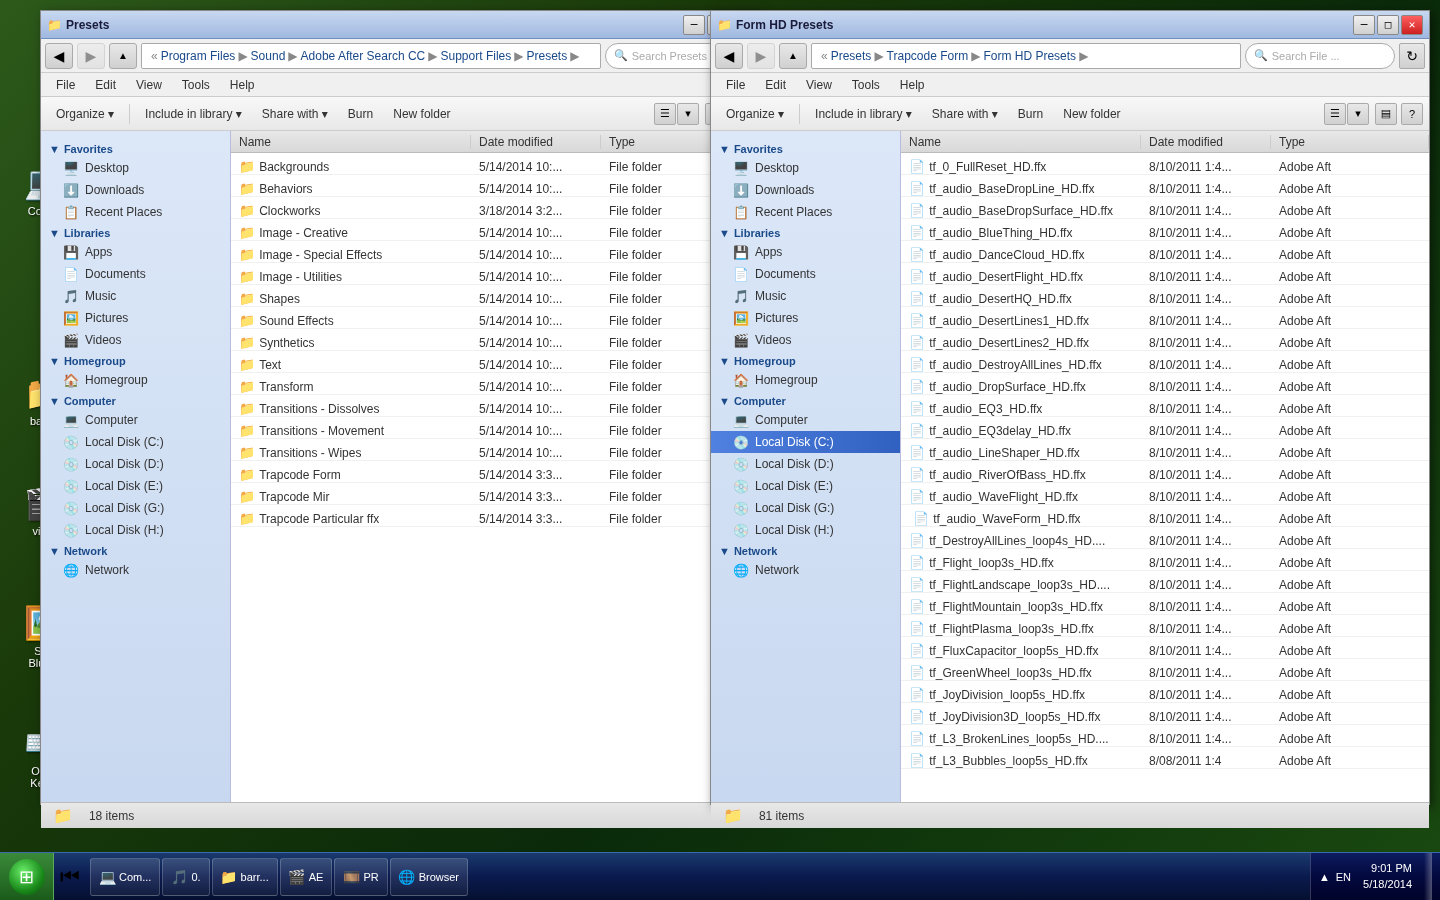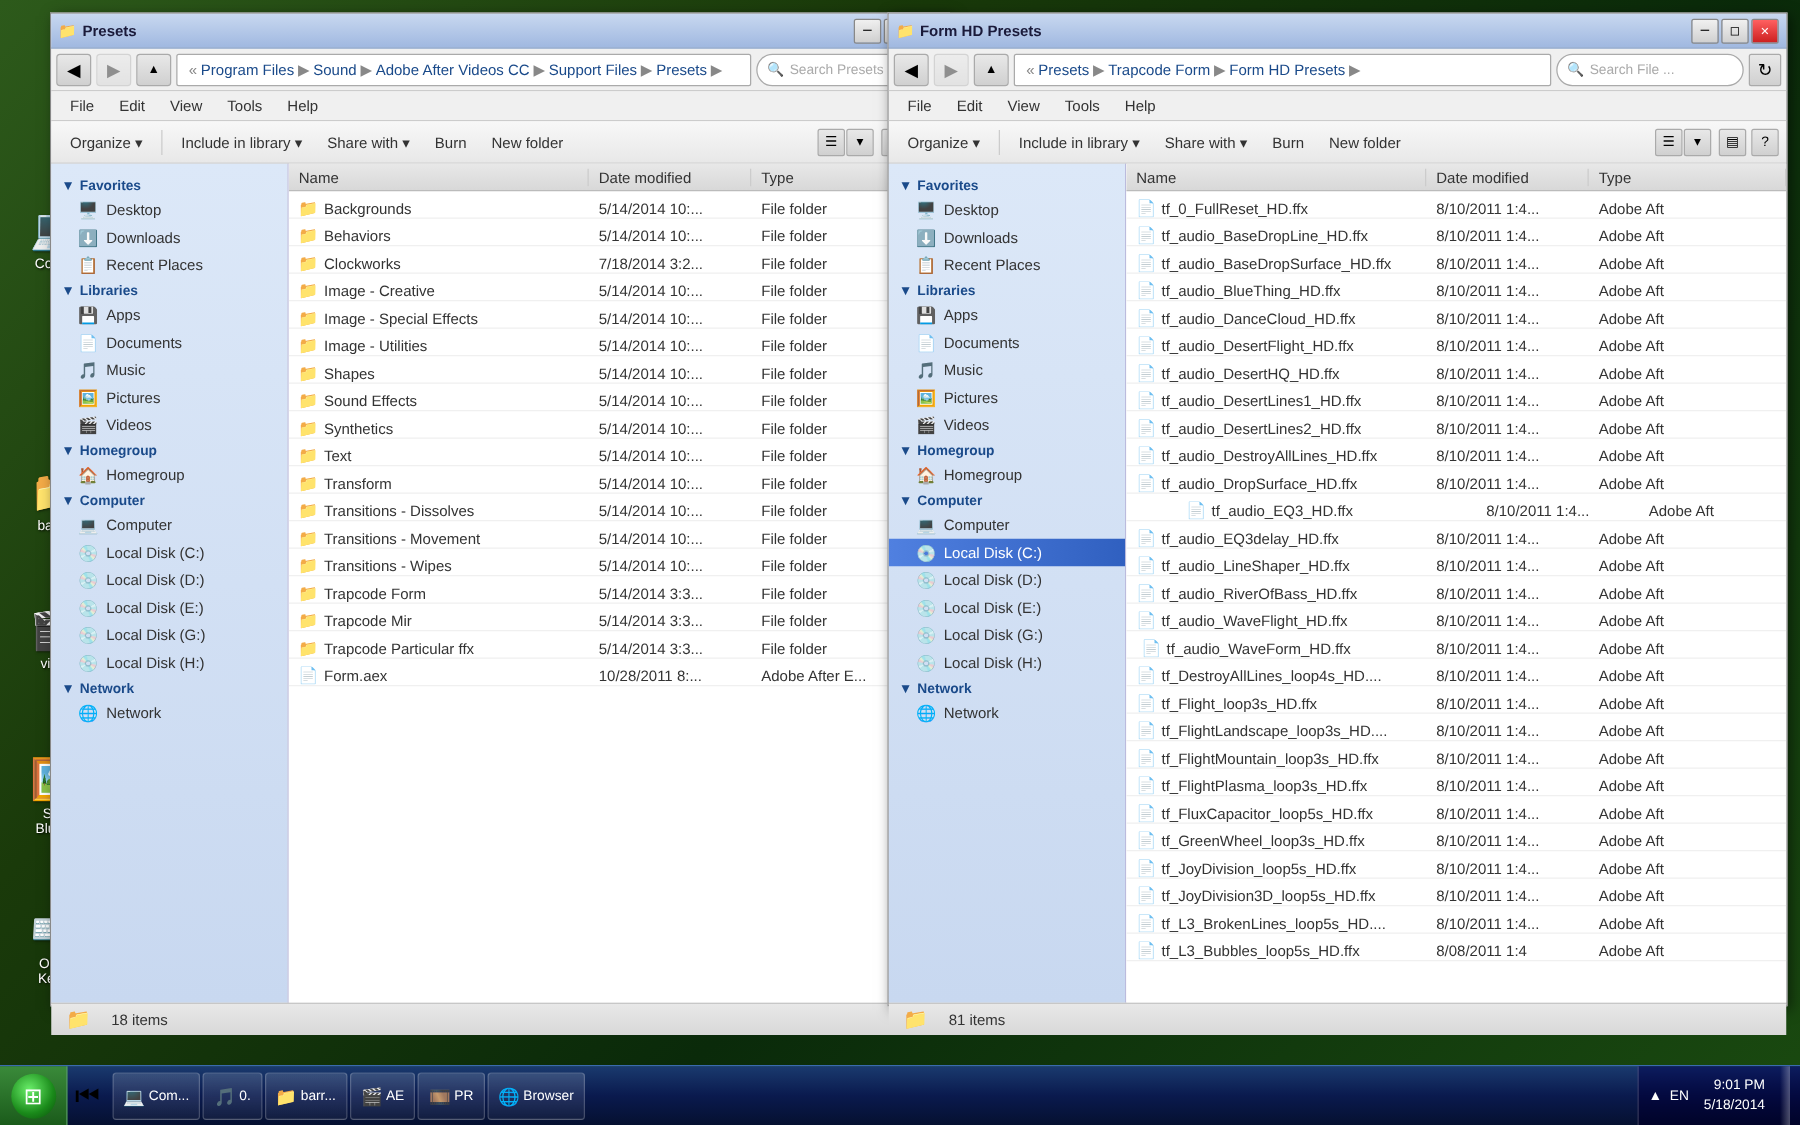--- a/index.html
+++ b/index.html
@@ -495,21 +495,21 @@
     <div class="address-bar">
       <div class="nav-btn">◀</div>
       <div class="nav-btn" style="opacity:0.4">▶</div>
       <div class="nav-btn" style="font-size:10px">▲</div>
       <div class="address-path">
         <span class="path-separator">«</span>
         <span class="path-item">Program Files</span>
         <span class="path-separator">▶</span>
         <span class="path-item">Sound</span>
         <span class="path-separator">▶</span>
-        <span class="path-item">Adobe After Videos CC</span>
+        <span class="path-item">Adobe After Search CC</span>
         <span class="path-separator">▶</span>
         <span class="path-item">Support Files</span>
         <span class="path-separator">▶</span>
         <span class="path-item">Presets</span>
         <span class="path-separator">▶</span>
       </div>
       <div class="search-box">
         <span>🔍</span>
         <span style="color:#aaa;">Search Presets</span>
       </div>
@@ -650,21 +650,21 @@
     <div class="file-row-cell col-name">
       <span class="file-icon">📁</span>Behaviors
     </div>
     <div class="file-row-cell col-date">5/14/2014 10:...</div>
     <div class="file-row-cell col-type">File folder</div>
   </div>
             <div class="file-row">
     <div class="file-row-cell col-name">
       <span class="file-icon">📁</span>Clockworks
     </div>
-    <div class="file-row-cell col-date">7/18/2014 3:2...</div>
+    <div class="file-row-cell col-date">3/18/2014 3:2...</div>
     <div class="file-row-cell col-type">File folder</div>
   </div>
             <div class="file-row">
     <div class="file-row-cell col-name">
       <span class="file-icon">📁</span>Image - Creative
     </div>
     <div class="file-row-cell col-date">5/14/2014 10:...</div>
     <div class="file-row-cell col-type">File folder</div>
   </div>
             <div class="file-row">
@@ -750,27 +750,20 @@
     </div>
     <div class="file-row-cell col-date">5/14/2014 3:3...</div>
     <div class="file-row-cell col-type">File folder</div>
   </div>
             <div class="file-row">
     <div class="file-row-cell col-name">
       <span class="file-icon">📁</span>Trapcode Particular ffx
     </div>
     <div class="file-row-cell col-date">5/14/2014 3:3...</div>
     <div class="file-row-cell col-type">File folder</div>
-  </div>
-            <div class="file-row">
-    <div class="file-row-cell col-name">
-      <span class="file-icon">📄</span>Form.aex
-    </div>
-    <div class="file-row-cell col-date">10/28/2011 8:...</div>
-    <div class="file-row-cell col-type">Adobe After E...</div>
   </div>
           </div>
       </div>
     </div>
 
     <div class="status-bar">
       <span class="status-folder-icon">📁</span>
       <span>18 items</span>
     </div>
   </div>
@@ -1004,21 +997,21 @@
     <div class="file-row-cell col-type" style="flex:1;">Adobe Aft</div>
   </div>
             <div class="file-row">
     <div class="file-row-cell col-name" style="width:240px;flex-shrink:0;">
       <span class="file-icon">📄</span>tf_audio_DropSurface_HD.ffx
     </div>
     <div class="file-row-cell col-date" style="width:130px;flex-shrink:0;">8/10/2011 1:4...</div>
     <div class="file-row-cell col-type" style="flex:1;">Adobe Aft</div>
   </div>
             <div class="file-row">
-    <div class="file-row-cell col-name" style="width:240px;flex-shrink:0;margin-left:40px;">
+    <div class="file-row-cell col-name" style="width:240px;flex-shrink:0;">
       <span class="file-icon">📄</span>tf_audio_EQ3_HD.ffx
     </div>
     <div class="file-row-cell col-date" style="width:130px;flex-shrink:0;">8/10/2011 1:4...</div>
     <div class="file-row-cell col-type" style="flex:1;">Adobe Aft</div>
   </div>
             <div class="file-row">
     <div class="file-row-cell col-name" style="width:240px;flex-shrink:0;">
       <span class="file-icon">📄</span>tf_audio_EQ3delay_HD.ffx
     </div>
     <div class="file-row-cell col-date" style="width:130px;flex-shrink:0;">8/10/2011 1:4...</div>

